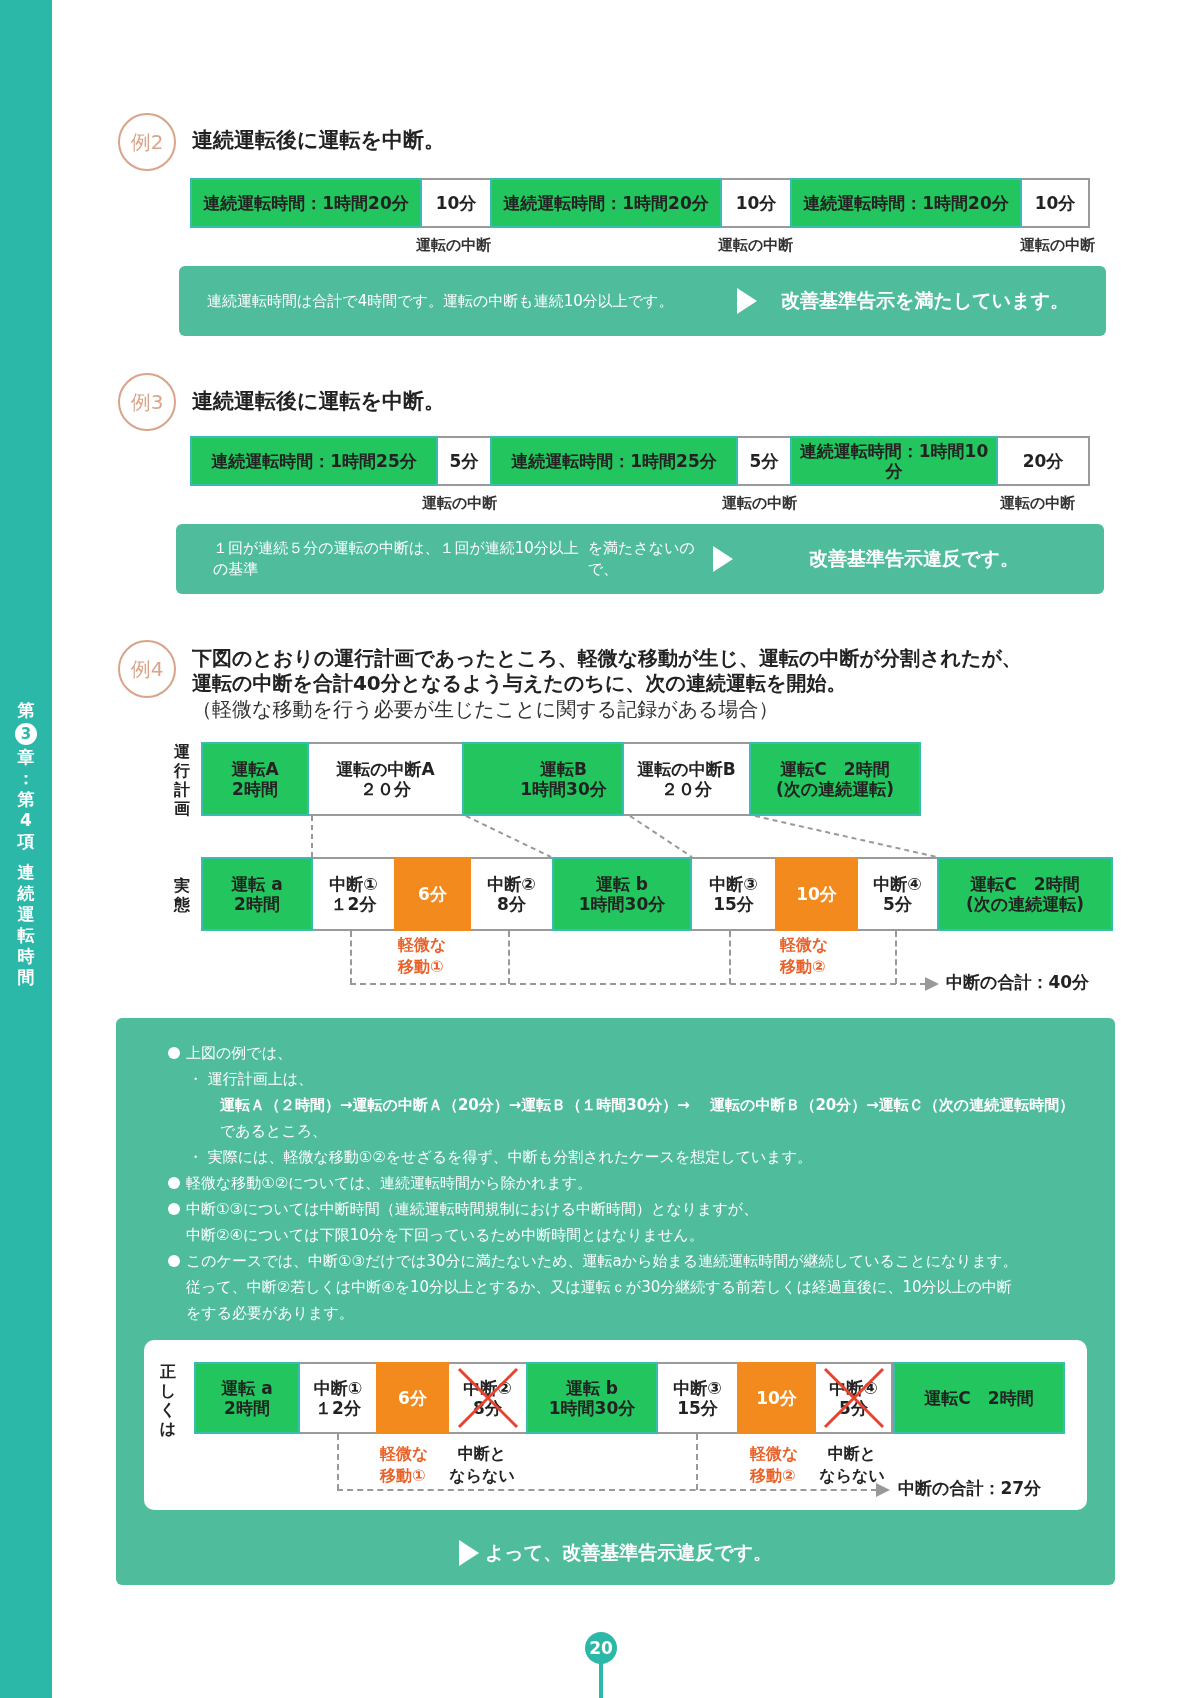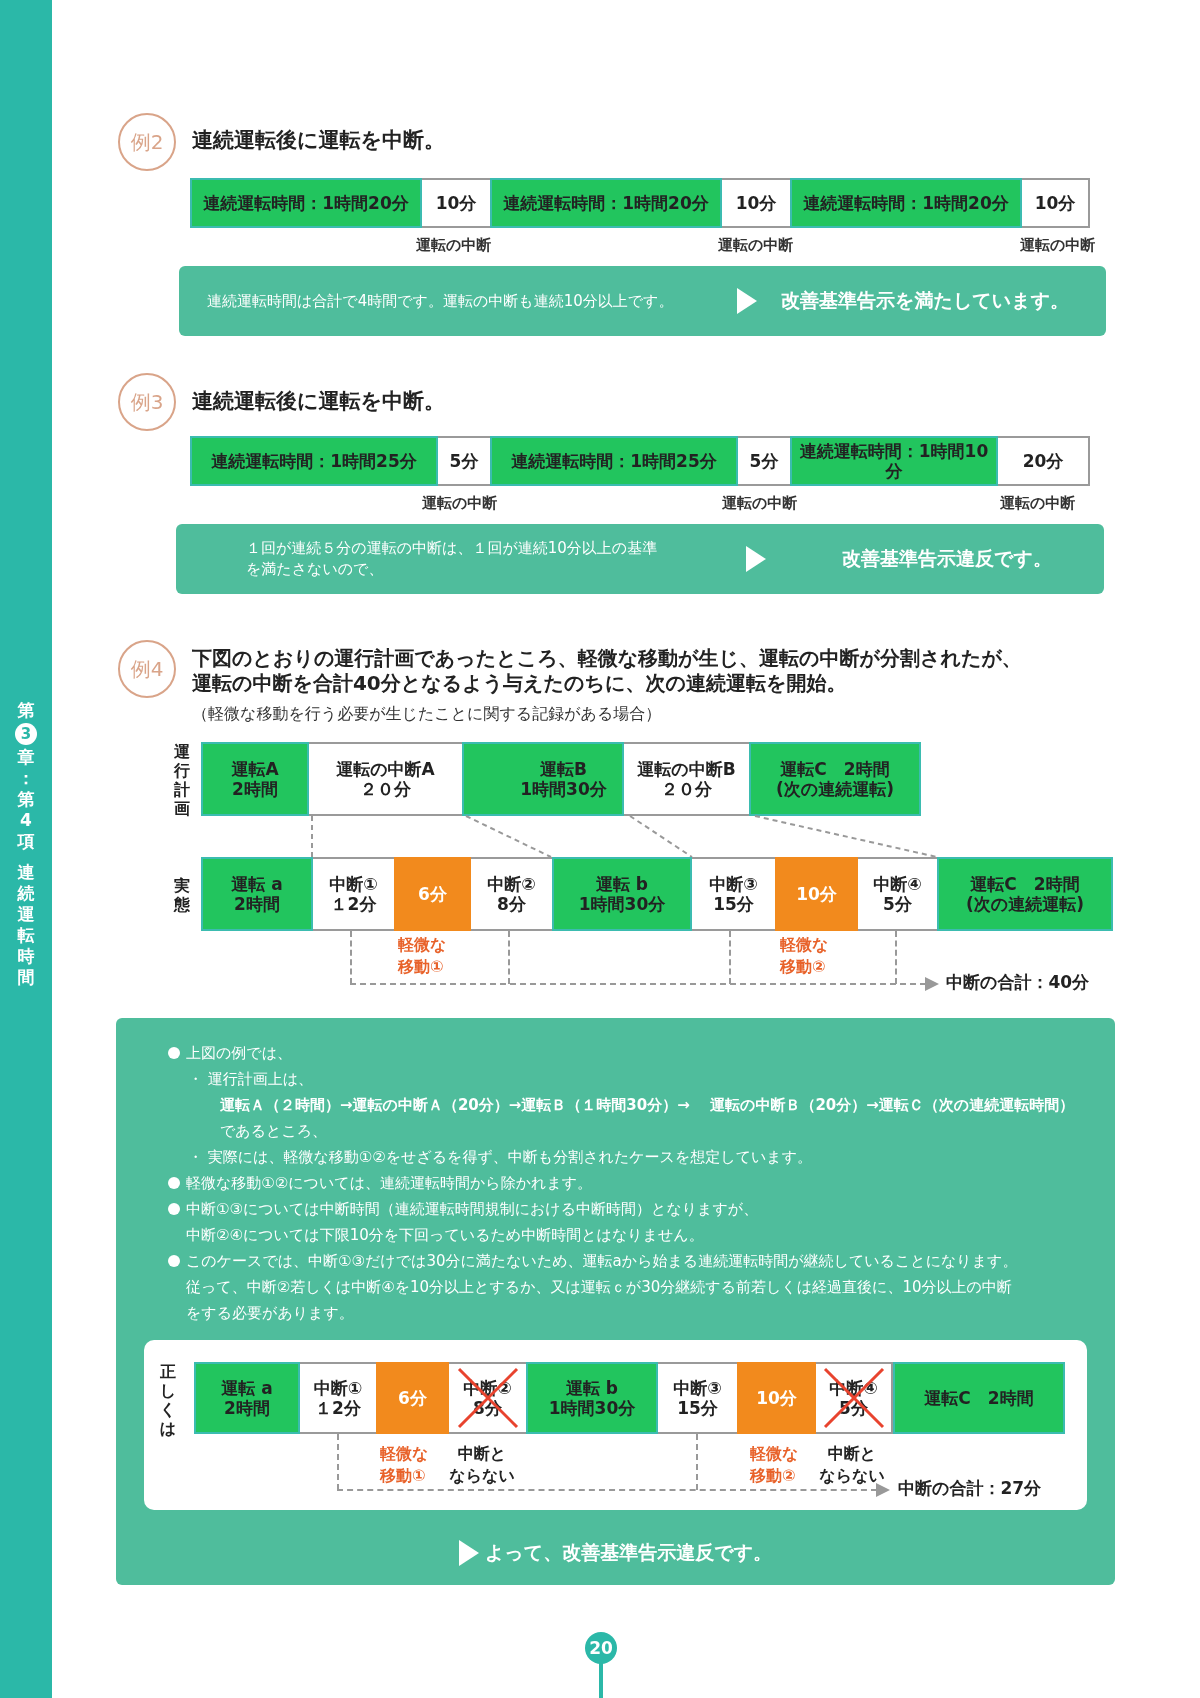--- a/index.html
+++ b/index.html
@@ -100,32 +100,32 @@
   <div class="cell brk" style="width:52px;">5分</div>
   <div class="cell drive" style="width:248px;">連続運転時間：1時間25分</div>
   <div class="cell brk" style="width:52px;">5分</div>
   <div class="cell drive" style="width:208px;">連続運転時間：1時間10分</div>
   <div class="cell brk lastb" style="width:92px;">20分</div>
 </div>
 <div class="blabel" style="left:422px;top:494px;">運転の中断</div>
 <div class="blabel" style="left:722px;top:494px;">運転の中断</div>
 <div class="blabel" style="left:1000px;top:494px;">運転の中断</div>
 <div class="result" style="left:176px;top:524px;width:928px;height:70px;">
-  <span class="left" style="margin-left:70px;width:500px;display:flex;flex-direction:column;">
+  <span class="left" style="margin-left:37px;width:500px;display:flex;">
     <span>１回が連続５分の運転の中断は、１回が連続10分以上の基準</span>
     <span>を満たさないので、</span>
   </span>
   <span class="tri" style="margin-left:0;"></span>
   <span class="right" style="margin-left:76px;">改善基準告示違反です。</span>
 </div>
 
 <div class="ex-badge" style="left:118px;top:640px;">例4</div>
 <div class="ex-title" style="left:192px;top:645px;font-size:20px;">下図のとおりの運行計画であったところ、軽微な移動が生じ、運転の中断が分割されたが、</div>
 <div class="ex-title" style="left:192px;top:670px;font-size:20px;">運転の中断を合計40分となるよう与えたのちに、次の連続運転を開始。</div>
-<div style="position:absolute;left:192px;top:696px;font-size:16px;color:#333;margin-top:8px;">（軽微な移動を行う必要が生じたことに関する記録がある場合）</div>
+<div style="position:absolute;left:192px;top:696px;font-size:20px;color:#333;">（軽微な移動を行う必要が生じたことに関する記録がある場合）</div>
 
 <div class="vlabel" style="left:172px;top:742px;">
   <div>運</div>
     <div>行</div>
     <div>計</div>
     <div>画</div>
 </div>
 <div class="bar" style="left:201px;top:742px;height:74px;">
   <div class="cell drive" style="width:108px;flex-direction:column;">
       <span>運転A</span>

